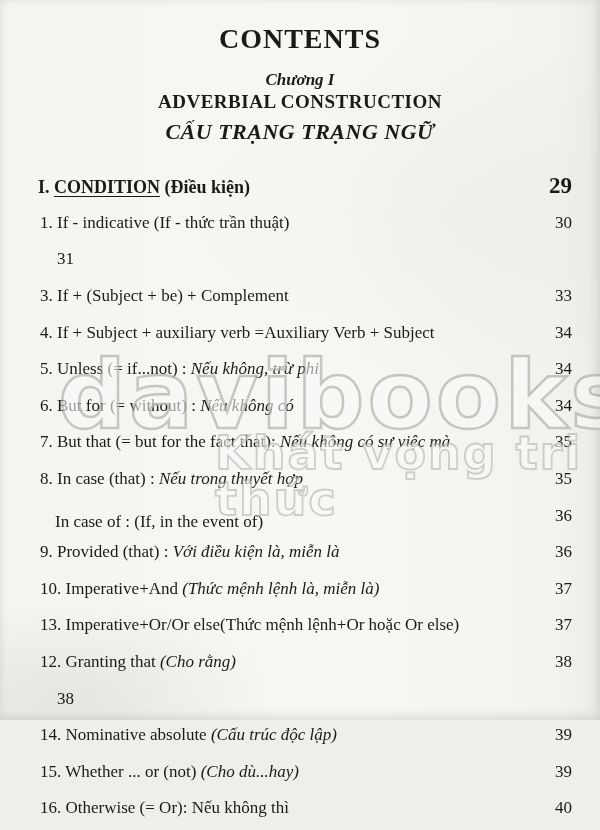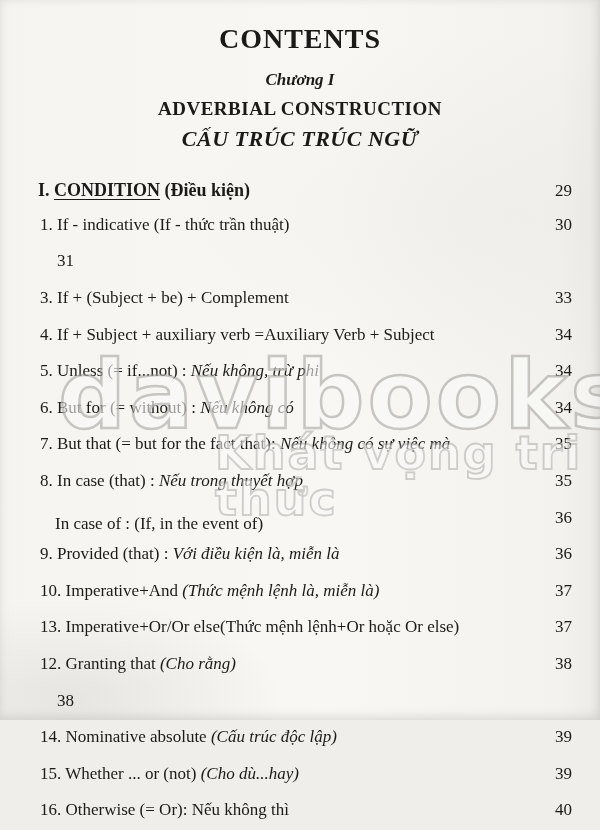--- a/index.html
+++ b/index.html
@@ -25,35 +25,35 @@
   .title {
     font-size: 28px; font-weight: bold; letter-spacing: 1px;
     margin: 0; line-height: 1.1;
   }
   .chapter {
     font-size: 17px; font-weight: bold; font-style: italic;
     margin-top: 16px; line-height: 1.1; text-align: center;
   }
   .chapter-en {
     font-size: 19px; font-weight: bold; letter-spacing: 0.5px;
-    margin-top: 10px; line-height: 1.1;
+    margin-top: 3px; line-height: 1.1;
   }
   .chapter-vi {
     font-size: 22px; font-weight: bold; font-style: italic; letter-spacing: 0.5px;
     margin-top: 7px; line-height: 1.1;
   }
   
   .section-row {
     display: flex; align-items: baseline;
     margin: 28px 28px 0 38px;
     font-size: 18px; font-weight: bold;
   }
   .section-row .u { text-decoration: underline; text-underline-offset: 3px; }
   .section-row .spacer { flex: 1; }
-  .section-row .pg { font-weight: normal; font-size: 17px; }
+  .section-row .pg { font-weight: bold; font-size: 23px; }
   
   .toc { margin: 0 28px 0 40px; padding-top: 6px; }
   .toc-row {
     display: flex; align-items: center;
     height: 36.6px;
     font-size: 17px;
   }
   .toc-row .label { flex: 1; white-space: nowrap; overflow: hidden; }
   .toc-row .t-italic { font-style: italic; }
   .toc-row .pg { min-width: 34px; text-align: right; }
@@ -85,21 +85,21 @@
 </style>
 </head>
 <body>
 
 <div class="page">
 
   <div class="hdr">
     <h1 class="title">CONTENTS</h1>
     <div class="chapter">Chương I</div>
     <div class="chapter-en">ADVERBIAL CONSTRUCTION</div>
-    <div class="chapter-vi">CẤU TRÚC TRÚC NGỮ</div>
+    <div class="chapter-vi">CẤU TRẠNG TRẠNG NGỮ</div>
   </div>
 
   <div class="section-row">
     <span><span>I. </span><span class="u">CONDITION</span><span> (Điều kiện)</span></span>
     <span class="spacer"></span>
     <span class="pg">29</span>
   </div>
 
   <div class="toc" id="toc">
   <div class="toc-row">

